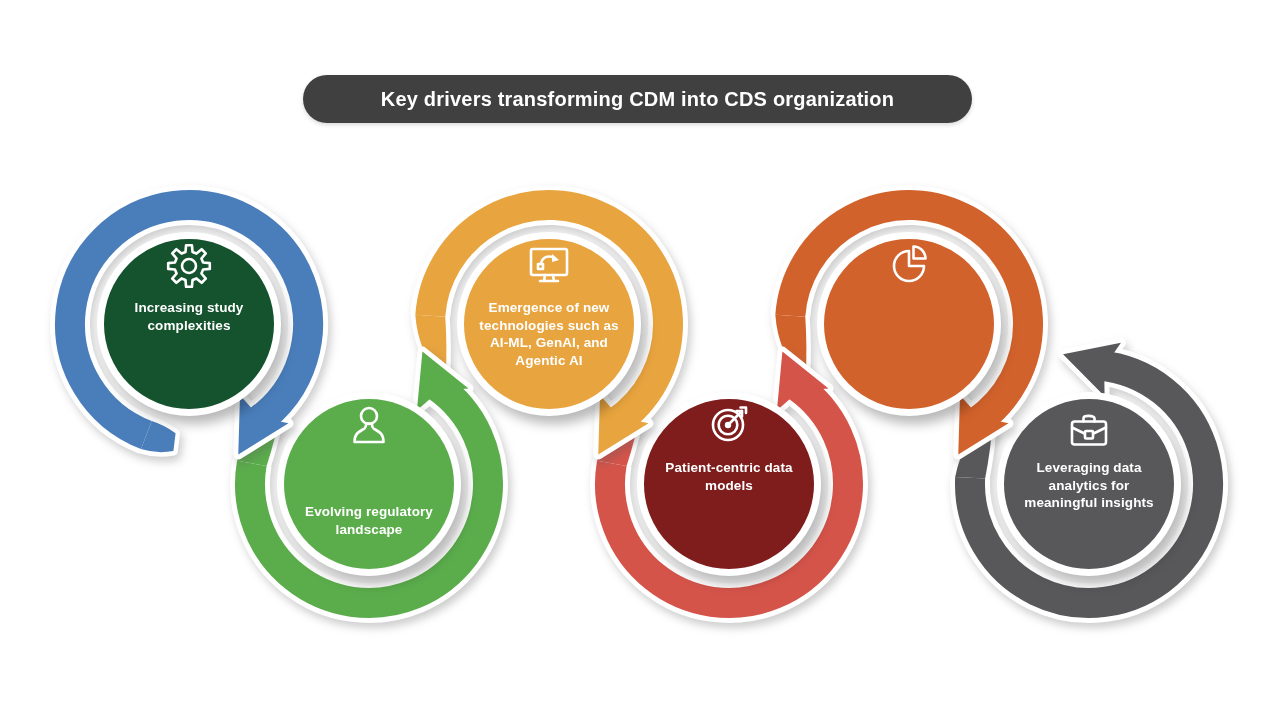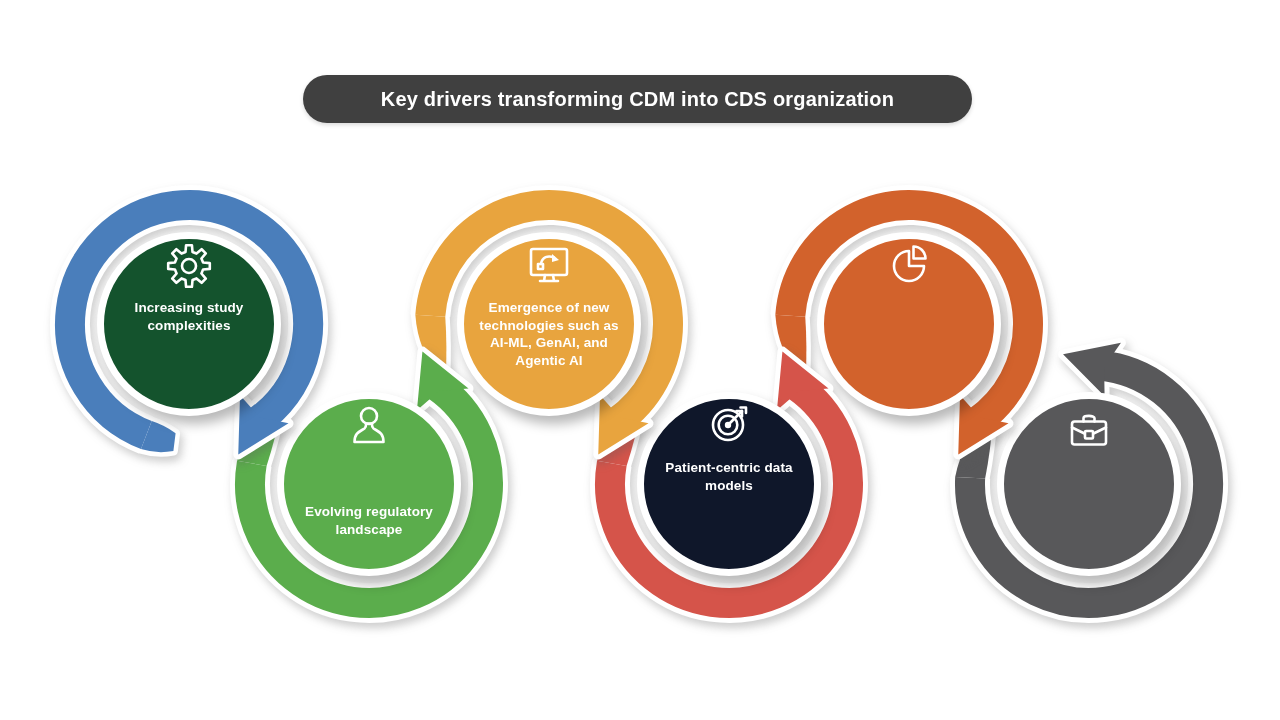--- a/index.html
+++ b/index.html
@@ -119,21 +119,21 @@
          <path d="M 52.81 149.34 A 119 119 0 0 0 215.54 279.94 A 119 119 0 0 0 238.26 72.52" stroke-width="40"></path>
          <path d="M 38.04 146.73 Q 49.56 111.26 80.08 89.04 L 83.05 91.71 Q 76.53 124.41 67.58 151.94 Z" fill="#ffffff" stroke-width="9" stroke-linejoin="round"></path>
          <polygon points="38,0 -14,28 -5,0 -14,-28" transform="translate(238.26,72.52) rotate(-113.00)" fill="#ffffff" stroke-width="10" stroke-linejoin="round"></polygon>
        </g>
        <g>
          <path d="M 52.81 149.34 A 119 119 0 0 0 215.54 279.94 A 119 119 0 0 0 238.26 72.52" fill="none" stroke="#D5544A" stroke-width="30"></path>
          <path d="M 38.04 146.73 Q 49.56 111.26 80.08 89.04 L 83.05 91.71 Q 76.53 124.41 67.58 151.94 Z" fill="#D5544A"></path>
          <polygon points="38,0 -14,28 -5,0 -14,-28" transform="translate(238.26,72.52) rotate(-113.00)" fill="#D5544A"></polygon>
        </g>
         </svg>
-        <div class="bubble" style="background: #0f172a;">
+        <div class="bubble" style="background: #7f1d1d;">
           <svg viewBox="-27 -27 54 54" class="icon">
             <g fill="none" stroke="#ffffff" stroke-width="2.6" stroke-linecap="round" stroke-linejoin="round">
               <circle cx="-1" cy="-1" r="15"></circle>
               <circle cx="-1" cy="-1" r="9.3"></circle>
       <circle cx="-1" cy="-1" r="3.2" fill="#fff" stroke="none"></circle>
       <path d="M 0.5 -2.5 L 13 -15"></path>
       <path d="M 7.5 -15 L 13 -15 L 13 -9.5"></path>
       <path d="M 11.5 -18.5 L 17 -18.5 L 17 -13"></path>
             </g>
           </svg>
@@ -177,16 +177,17 @@
         </svg>
         <div class="bubble" style="background: rgb(88, 88, 90);">
           <svg viewBox="-27 -27 54 54" class="icon">
             <g fill="none" stroke="#ffffff" stroke-width="2.6" stroke-linecap="round" stroke-linejoin="round">
               <rect x="-17" y="-4.5" width="34" height="23" rx="2.5"></rect>
       <path d="M -5.5 -4.5 L -5.5 -8 C -5.5 -10.8 5.5 -10.8 5.5 -8 L 5.5 -4.5"></path>
       <path d="M -17 1.5 L -4.5 7.5 M 17 1.5 L 4.5 7.5"></path>
       <rect x="-4" y="5" width="8" height="7.5" rx="1"></rect>
             </g>
           </svg>
+          <div class="label">Leveraging data analytics for meaningful insights</div>
         </div>
       </div>
     </div>
 </div>
 
 </body></html>

